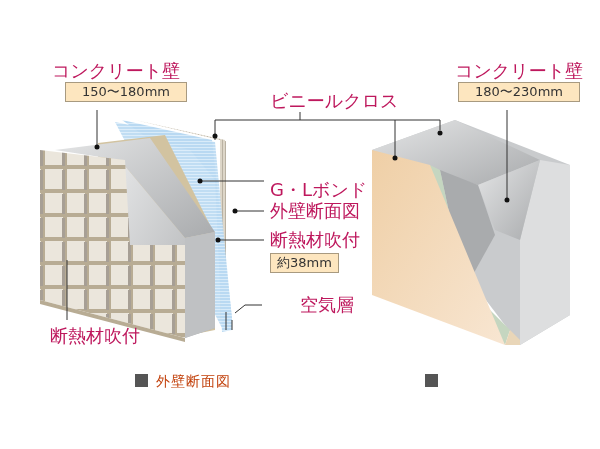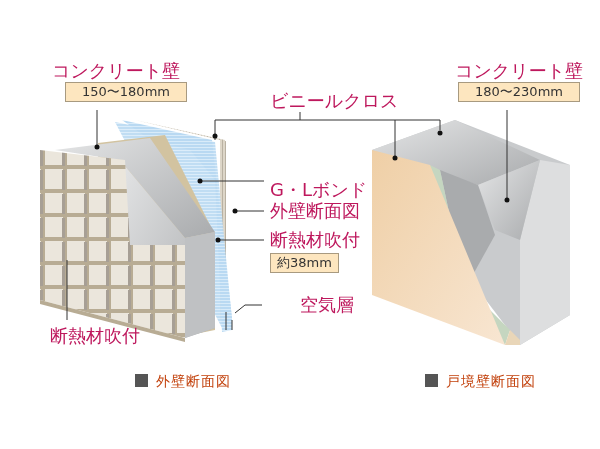--- a/index.html
+++ b/index.html
@@ -105,13 +105,13 @@
 <div class="box" style="left:458px;top:82px;">180〜230mm</div>
 
 <div class="lbl" style="left:270px;top:182px;">G・Lボンド</div>
 <div class="lbl" style="left:270px;top:203px;">外壁断面図</div>
 <div class="lbl" style="left:270px;top:232px;">断熱材吹付</div>
 <div class="box" style="left:270px;top:253px;padding:0 6px;">約38mm</div>
 <div class="lbl" style="left:300px;top:297px;">空気層</div>
 <div class="lbl" style="left:50px;top:328px;">断熱材吹付</div>
 
 <div class="cap" style="left:135px;top:373px;"><span class="sq"></span><span>外壁断面図</span></div>
-<div class="cap" style="left:425px;top:373px;"><span class="sq"></span><span>戸境壁断面図</span></div>
+<div class="cap" style="left:425px;top:373px;"><span class="sq"></span></div>
 
 </body></html>

